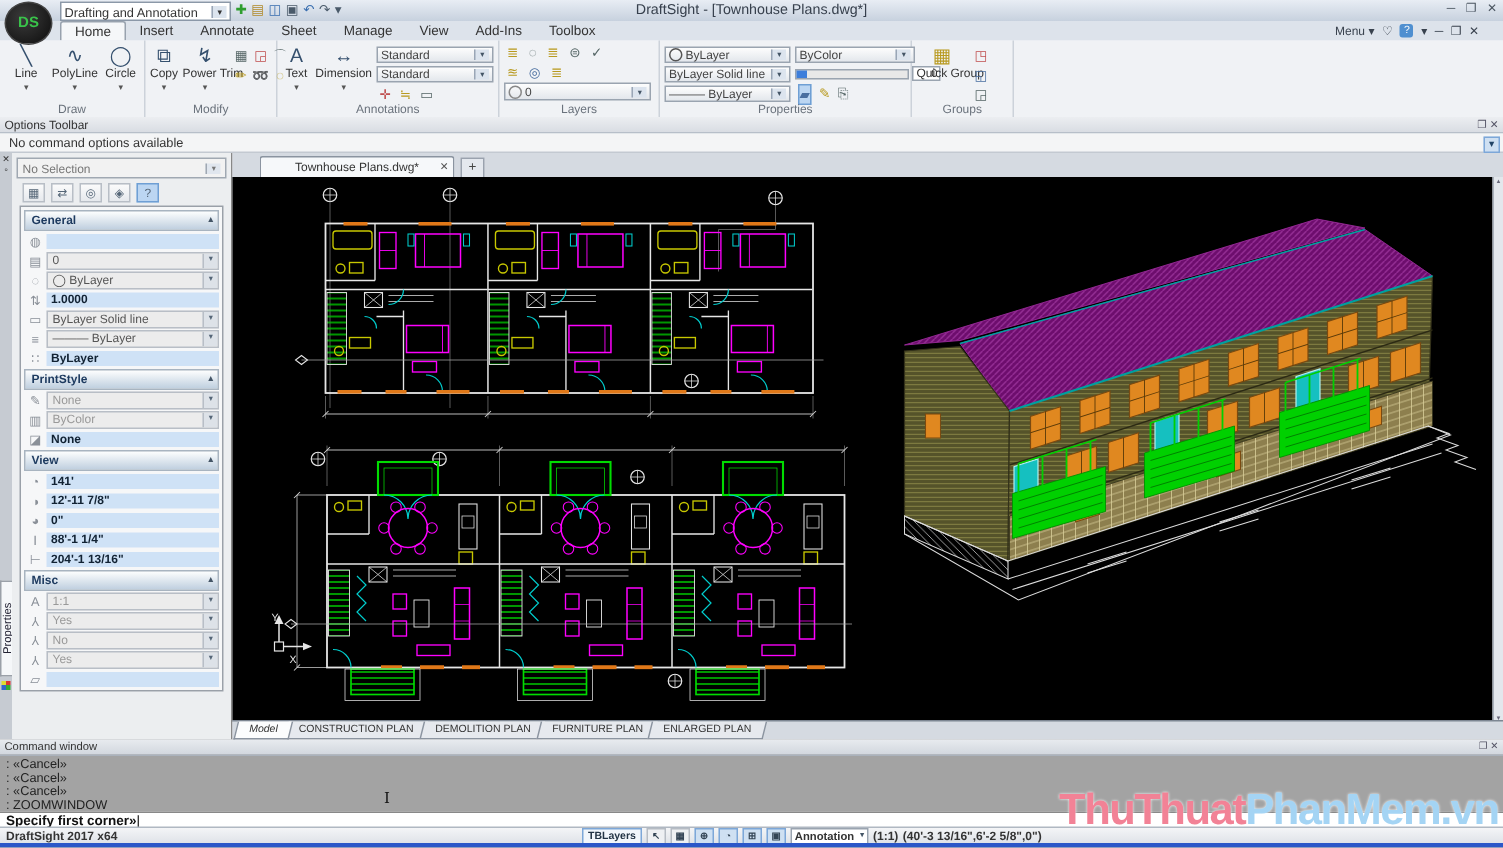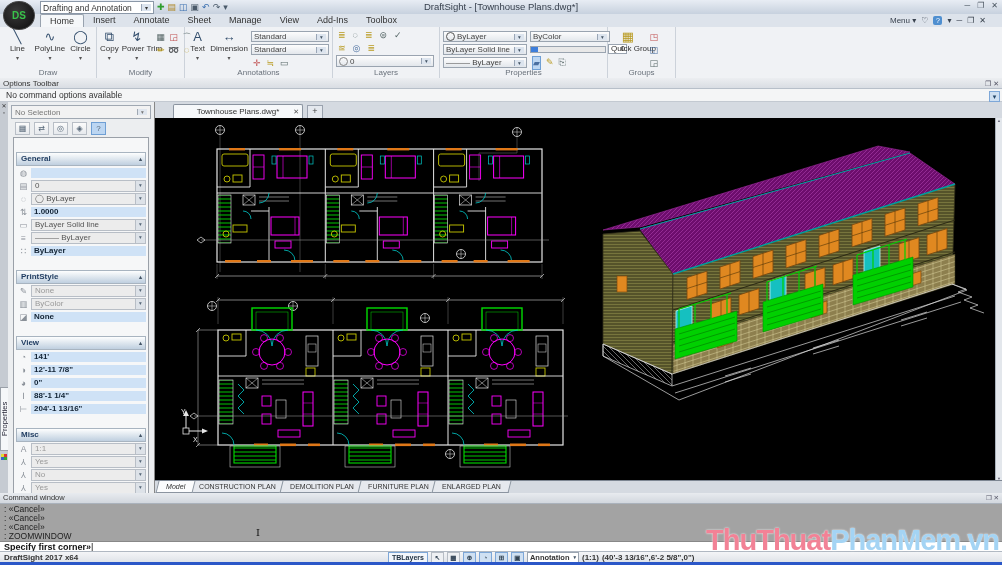--- a/index.html
+++ b/index.html
@@ -1,20 +1,20 @@
 <!DOCTYPE html>
 <html><head>
 <meta charset="utf-8">
 <style>
   html,body{margin:0;padding:0;}
   .app{position:relative;width:1002px;height:565px;font-family:"Liberation Sans",sans-serif;background:#eef1f4;overflow:hidden;font-size:11px;color:#222;}
   
   .titlebar{position:absolute;left:0;top:0;width:100%;height:14px;background:linear-gradient(#e8edf4,#c7d1de);border-bottom:1px solid #aab4c2;}
   .logo{position:absolute;left:3px;top:1px;width:30px;height:27px;background:radial-gradient(circle at 40% 35%,#3b3b3b,#0c0c0c);border-radius:50%;z-index:30;border:1px solid #444;color:#39c24a;font-weight:bold;font-size:10px;text-align:center;line-height:27px;}
-  .qat{position:absolute;left:40px;top:1px;display:flex;align-items:center;gap:3px;}
+  .qat{position:absolute;left:40px;top:1px;display:flex;align-items:flex-start;gap:3px;}
   .wscombo{width:108px;height:11px;background:#fff;border:1px solid #8b98a8;font-size:8.5px;display:flex;align-items:center;padding:0 2px;color:#333;}
   .wscombo .arr{margin-left:auto;background:#dce4ee;border-left:1px solid #9aa6b6;width:9px;text-align:center;font-size:6px;}
   .qic{font-size:9px;line-height:11px;color:#4a5a6a;}
   .qic.g{color:#2f9e2f;} .qic.b{color:#3a6fb0;} .qic.y{color:#b08a2a;}
   .wtitle{position:absolute;left:0;right:0;top:1px;text-align:center;font-size:9.5px;color:#37404d;}
   .winbtns{position:absolute;right:4px;top:1px;display:flex;gap:7px;font-size:8px;color:#4a5560;}
   
   .tabrow{position:absolute;left:0;top:14px;width:100%;height:13px;background:#dde3eb;}
   .rtabs{position:absolute;left:40px;top:0;display:flex;height:13px;}
   .rtab{padding:0 9px;font-size:9px;line-height:13px;color:#333;}
@@ -51,21 +51,21 @@
   .lstrip{position:absolute;left:0;top:0;width:8px;height:100%;background:#c6cbd2;border-right:1px solid #9aa0a8;font-size:7px;color:#333;text-align:center;}
   .vtab{position:absolute;left:0;top:285px;width:9px;height:62px;background:#f5f7f9;border:1px solid #9aa0a8;border-left:none;writing-mode:vertical-rl;transform:rotate(180deg);font-size:7.5px;color:#223;text-align:center;line-height:8px;}
   .vicon{position:absolute;left:1px;top:352px;width:6px;height:6px;background:conic-gradient(#d33 0 25%,#3a3 0 50%,#36c 0 75%,#dd3 0);}
   .palette{position:absolute;left:8px;top:0;width:147px;height:100%;background:#eceef0;border-right:1px solid #888;box-sizing:border-box;padding:3px 3px 0 3px;}
   .selcombo{height:12px;background:#f2f2f2;border:1px solid #a0a8b2;font-size:8px;color:#777;display:flex;align-items:center;padding:0 3px;}
   .selcombo .arr{margin-left:auto;width:9px;background:#e0e6ee;border-left:1px solid #a0a8b2;text-align:center;font-size:5.5px;}
   .piconrow{display:flex;gap:4px;margin:3px 0 2px 4px;}
   .pib{width:13px;height:11px;border:1px solid #b8bec6;background:linear-gradient(#fbfbfb,#e6e9ed);font-size:8px;line-height:11px;text-align:center;color:#567;}
   .pib.hl{background:#bcd6f2;border-color:#6f9fd4;}
   .sections{border:1px solid #9aa0a8;background:#f6f7f8;margin:1px 2px;padding:1px 2px;}
-  .shdr{height:12px;background:linear-gradient(#fdfefe,#bfcfdf);border:1px solid #a8b4c0;font-size:8px;font-weight:bold;color:#1d3least;color:#1d3a5f;line-height:12px;padding:0 4px;position:relative;margin-top:13px;}
+  .shdr{height:12px;background:linear-gradient(#fdfefe,#bfcfdf);border:1px solid #a8b4c0;font-size:8px;font-weight:bold;color:#1d3least;color:#1d3a5f;line-height:12px;padding:0 4px;position:relative;margin-top:1px;}
   .shdr .c{position:absolute;right:3px;top:0;font-size:6px;color:#456;}
   .prow{display:flex;align-items:center;height:13px;}
   .pic{width:15px;text-align:center;font-size:8.5px;color:#8a9098;}
   .pval{flex:1;height:10px;font-size:8px;line-height:10px;padding:0 3px;color:#223;white-space:nowrap;overflow:hidden;}
   .pval.f{background:#cfe2f6;}
   .pval.dd{background:#ececec;border:1px solid #b8bec6;position:relative;color:#555;}
   .pval.dd::after{content:"▾";position:absolute;right:0;top:0;bottom:0;width:9px;background:#dde2e8;border-left:1px solid #b8bec6;font-size:5.5px;text-align:center;line-height:9px;color:#567;}
   .pval.b{font-weight:bold;color:#123;}
   .pval.gr{color:#999;}
   

